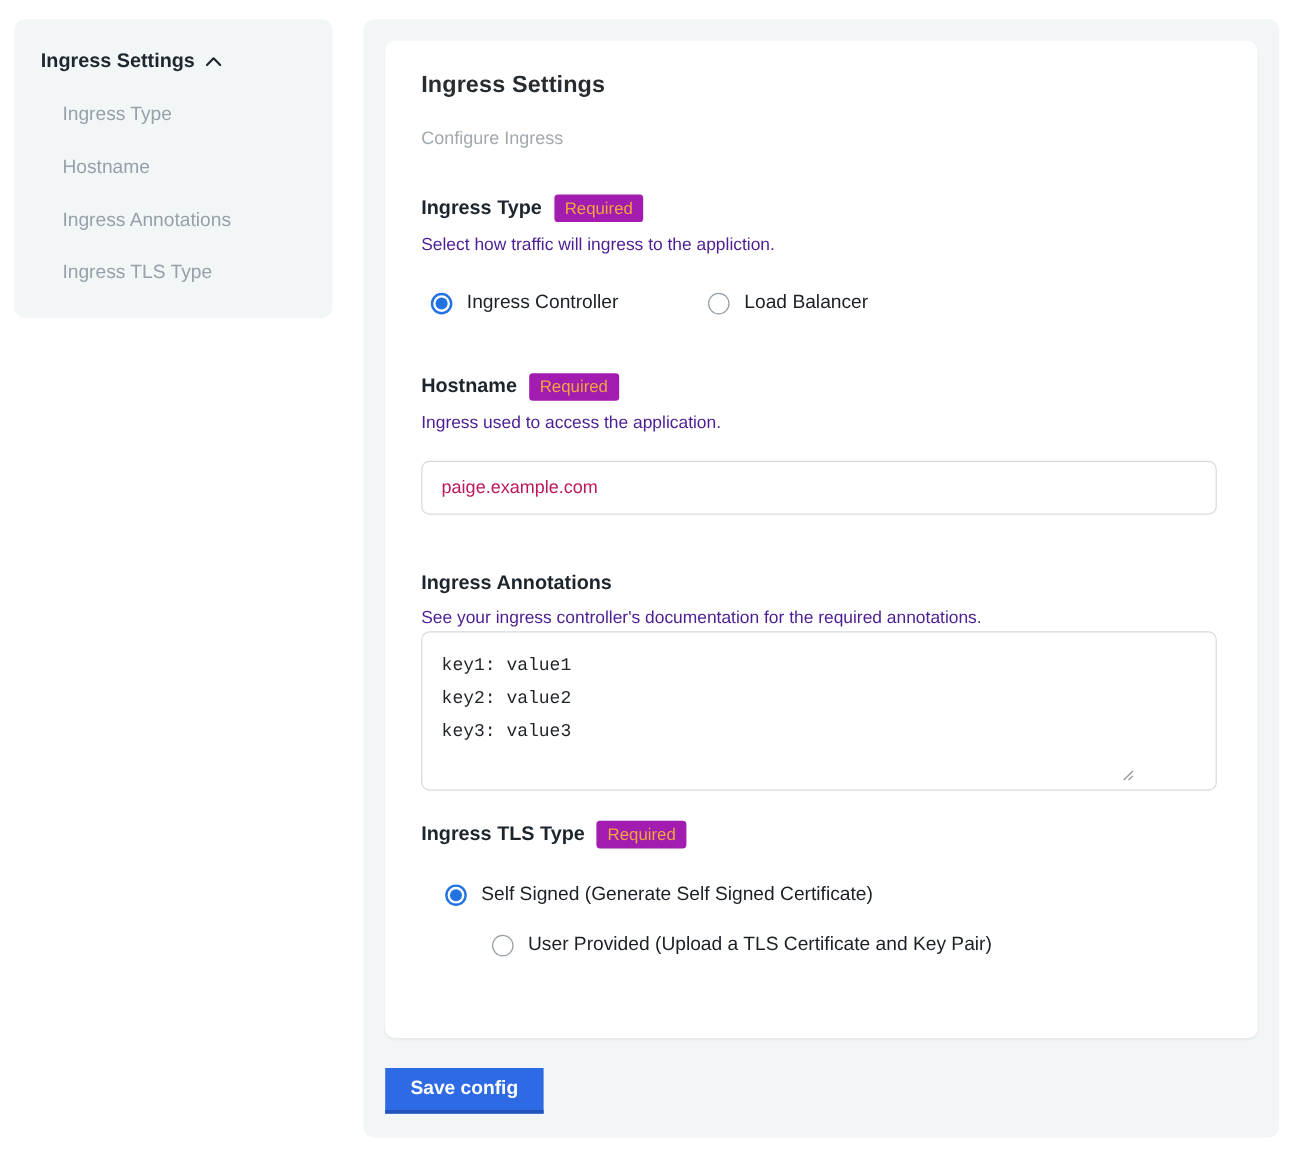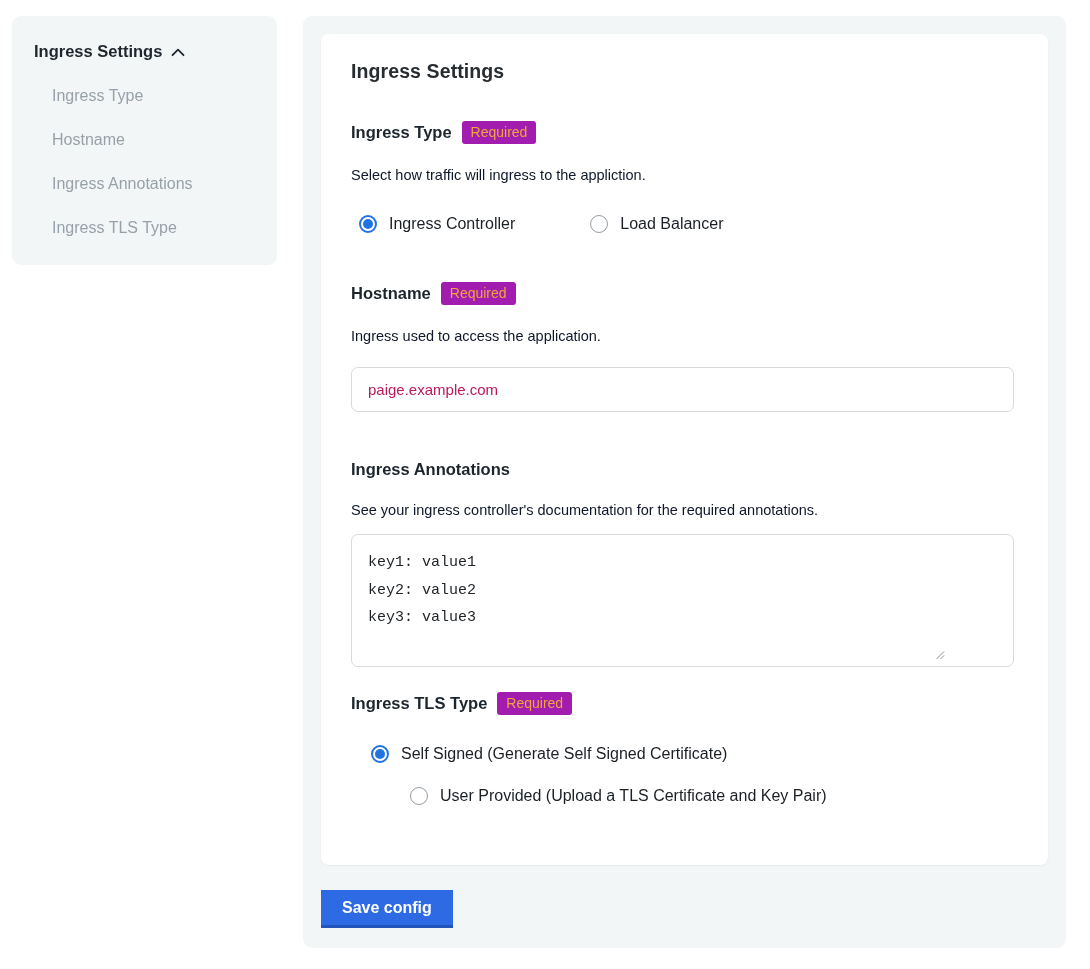--- a/index.html
+++ b/index.html
@@ -42,21 +42,21 @@
   .card-title { font-size: 19.5px; font-weight: 700; color: #272c31; letter-spacing: .1px; }
   .card-subtitle { margin-top: 24px; font-size: 15px; color: #a2a9ae; }
 
   .section-head { display: flex; align-items: center; gap: 10px; }
   .section-label { font-size: 16.5px; font-weight: 600; color: #1c242c; }
   .badge {
     background: #a21caf; color: #f0a63c;
     font-size: 14px; font-weight: 400;
     padding: 3px 9px 4px; border-radius: 3px;
   }
-  .section-desc { margin-top: 23px; font-size: 14.5px; color: #0f172a; }
+  .section-desc { margin-top: 11px; font-size: 14.5px; color: #4c1d95; }
 
   .sec-type { margin-top: 38px; }
   .radio-row { display: flex; align-items: flex-start; margin-top: 32px; padding-left: 8px; }
   .radio-opt { display: flex; align-items: center; cursor: pointer; }
   .radio-opt + .radio-opt { margin-left: 36px; padding-left: 39px; }
   .radio {
     width: 18px; height: 18px; border-radius: 50%;
     border: 1.5px solid #949ca4; background: #fff;
     position: relative; flex: 0 0 auto;
   }
@@ -72,21 +72,21 @@
     margin-top: 23px; width: 663px; height: 45px;
     border: 1px solid #d6dadd; border-radius: 7px;
     padding: 16px 16px; font-size: 15px; color: #be185d;
     font-family: "Liberation Sans", sans-serif;
     background: #fff; outline: none; display: block;
   }
   .default-line { margin-top: 14px; font-size: 15px; color: #9ba3ab; }
   .default-value { font-weight: 700; color: #2e3a4d; }
 
   .sec-annotations { margin-top: 48px; }
-  .textarea-wrap { position: relative; margin-top: 16px; width: 597px; }
+  .textarea-wrap { position: relative; margin-top: 3px; width: 597px; }
   .annotations-textarea {
     width: 663px; height: 133px; resize: none;
     border: 1px solid #d6dadd; border-radius: 7px;
     padding: 14px 16px; font-size: 15px; line-height: 27.5px;
     color: #1f2327; font-family: "Liberation Mono", monospace;
     background: #fff; outline: none; display: block;
     overflow: hidden;
   }
   .resize-handle { position: absolute; right: 3px; bottom: 3px; pointer-events: none; }
 
@@ -121,20 +121,21 @@
     <li>Ingress Type</li>
     <li>Hostname</li>
     <li>Ingress Annotations</li>
     <li>Ingress TLS Type</li>
   </ul>
 </nav>
 
 <div class="main">
   <div class="card">
     <h1 class="card-title">Ingress Settings</h1>
+    <p class="card-subtitle">Configure Ingress</p>
 
     <section class="sec-type">
       <div class="section-head">
         <span class="section-label">Ingress Type</span>
         <span class="badge">Required</span>
       </div>
       <p class="section-desc">Select how traffic will ingress to the appliction.</p>
       <div class="radio-row">
         <label class="radio-opt">
           <span class="radio checked"></span>

